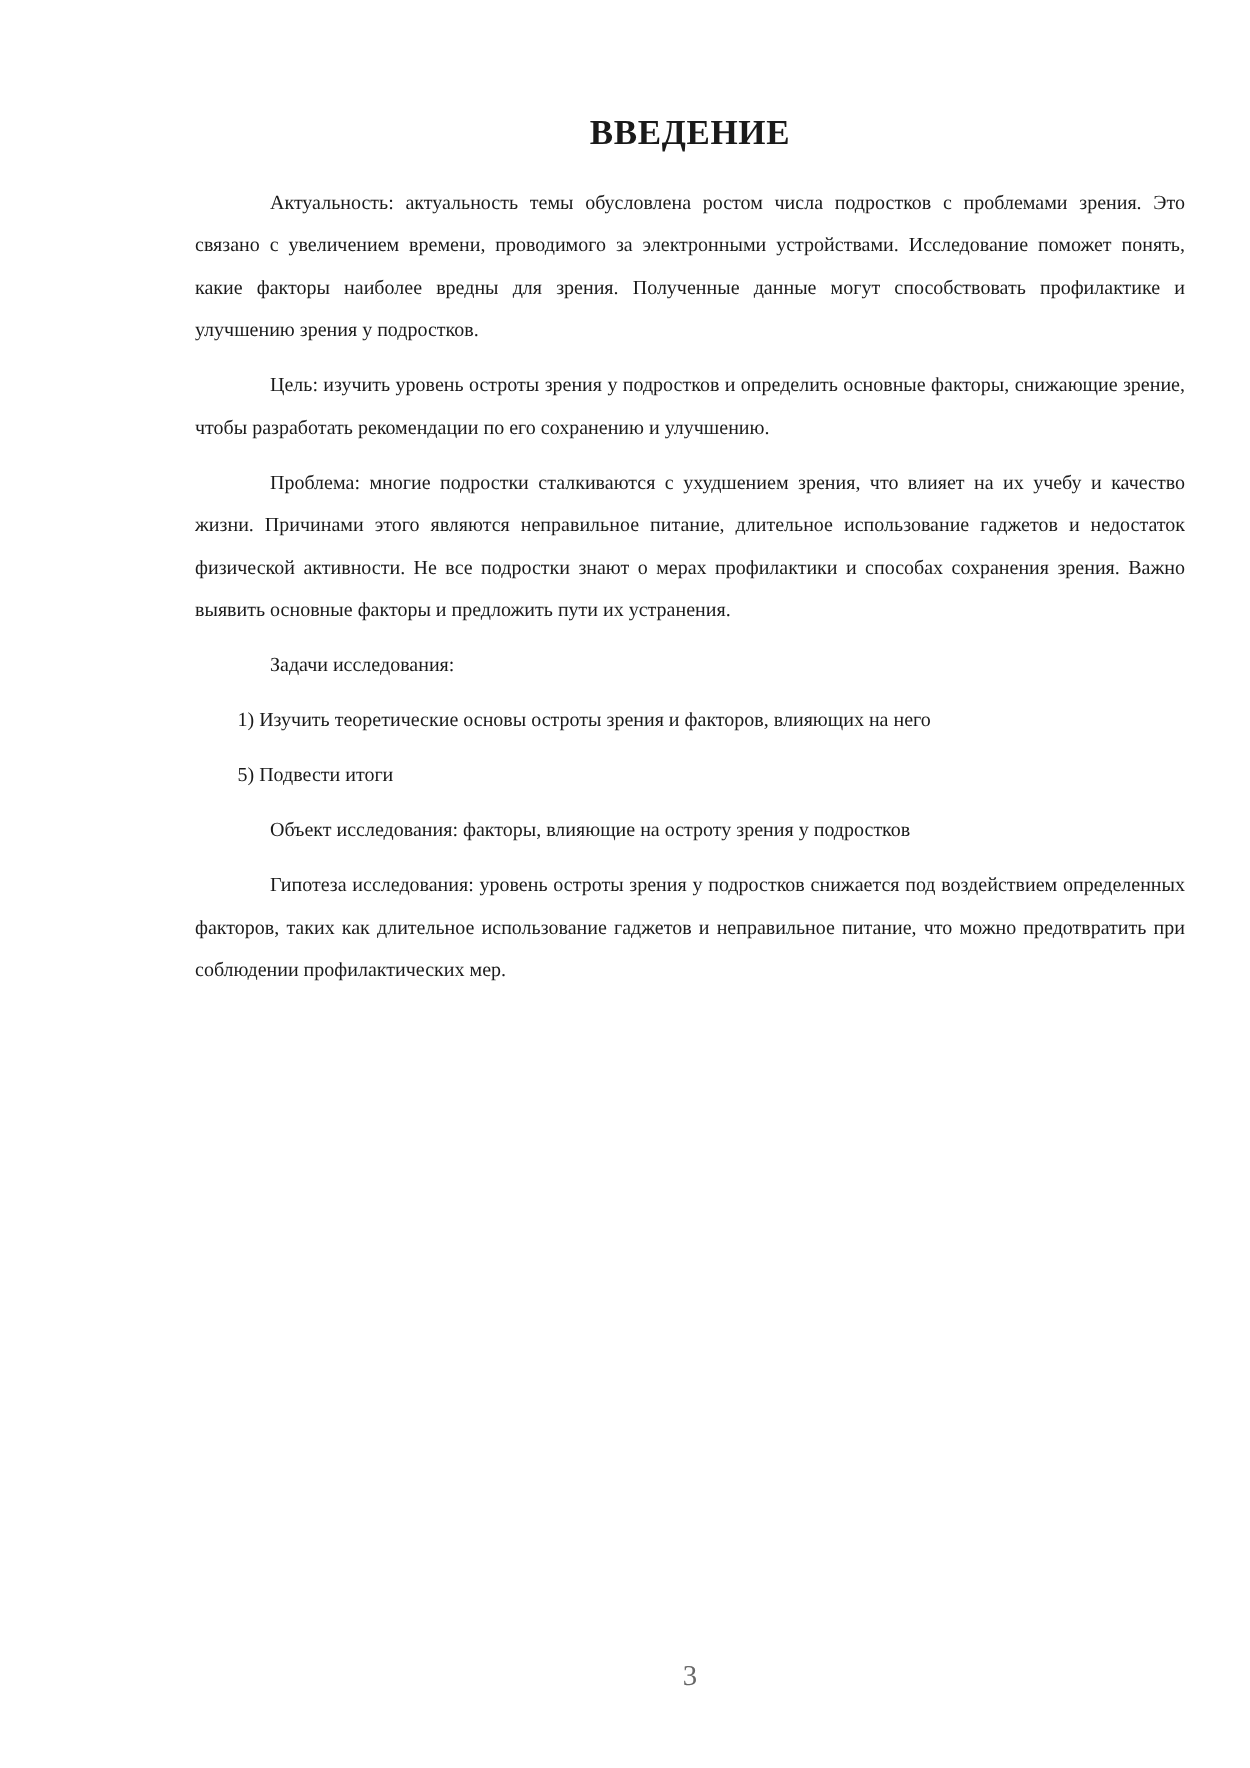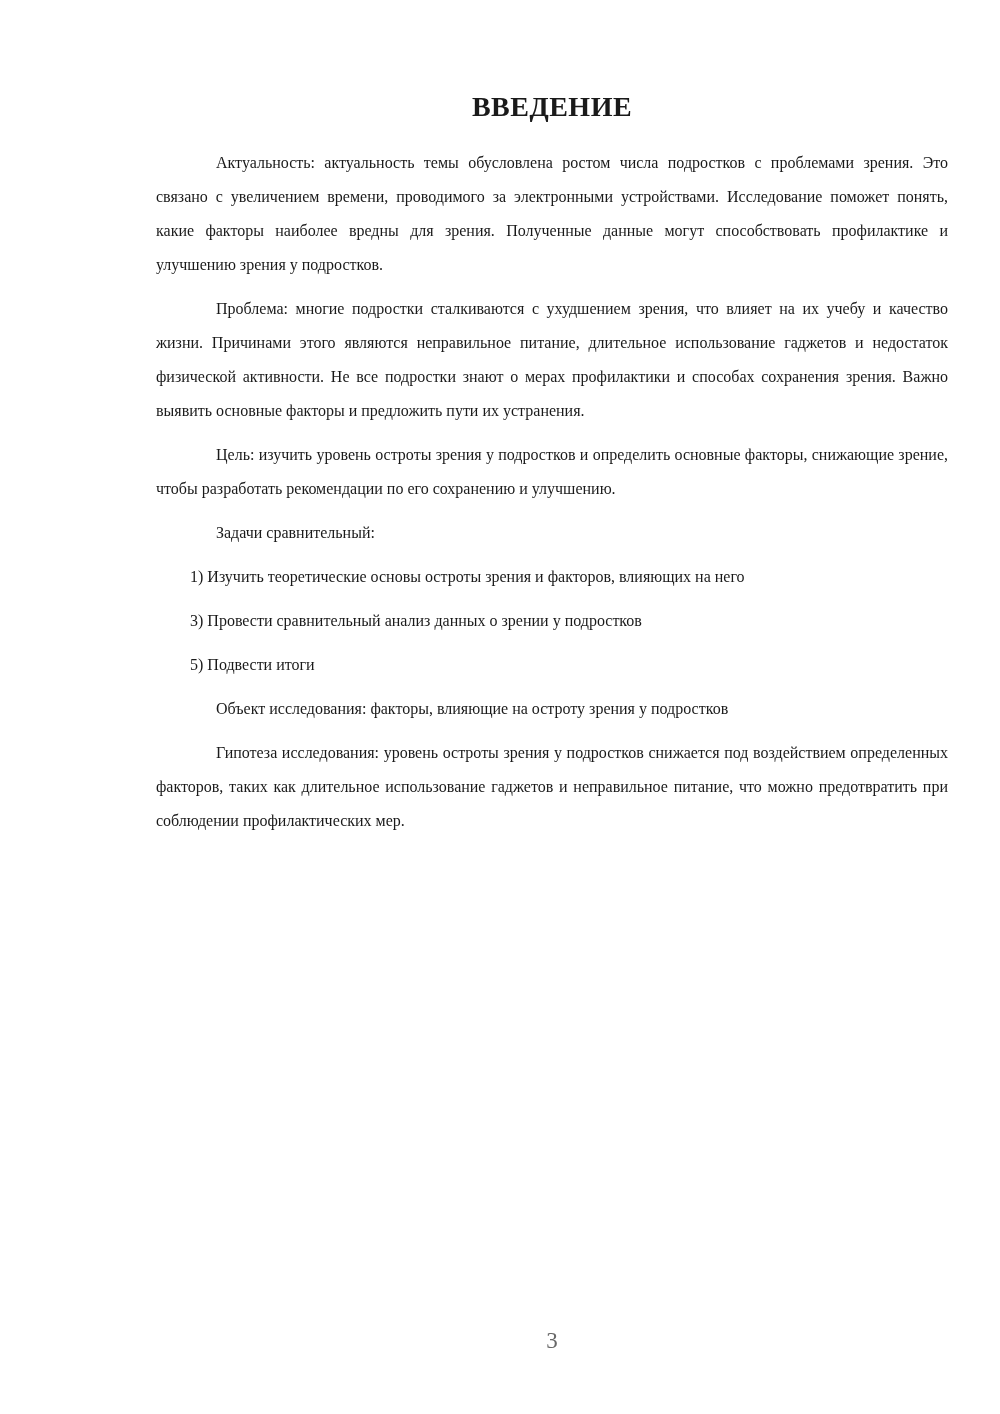--- a/index.html
+++ b/index.html
@@ -52,24 +52,23 @@
   }
 </style>
 </head>
 <body>
 
 <div class="page" style="--bg: #ffffff; --text: #1a1a1a; --pagenum: #686868;">
   <div class="content">
     <h1 class="doc-title">ВВЕДЕНИЕ</h1>
     <div>
         <p class="para para-body">Актуальность: актуальность темы обусловлена ростом числа подростков с проблемами зрения. Это связано с увеличением времени, проводимого за электронными устройствами. Исследование поможет понять, какие факторы наиболее вредны для зрения. Полученные данные могут способствовать профилактике и улучшению зрения у подростков.</p>
+        <p class="para para-body">Цель: изучить уровень остроты зрения у подростков и определить основные факторы, снижающие зрение, чтобы разработать рекомендации по его сохранению и улучшению.</p>
         <p class="para para-body">Проблема: многие подростки сталкиваются с ухудшением зрения, что влияет на их учебу и качество жизни. Причинами этого являются неправильное питание, длительное использование гаджетов и недостаток физической активности. Не все подростки знают о мерах профилактики и способах сохранения зрения. Важно выявить основные факторы и предложить пути их устранения.</p>
-        <p class="para para-body">Цель: изучить уровень остроты зрения у подростков и определить основные факторы, снижающие зрение, чтобы разработать рекомендации по его сохранению и улучшению.</p>
-        <p class="para para-body">Задачи сравнительный:</p>
+        <p class="para para-body">Задачи исследования:</p>
         <p class="para para-list">1) Изучить теоретические основы остроты зрения и факторов, влияющих на него</p>
-        <p class="para para-list">3) Провести сравнительный анализ данных о зрении у подростков</p>
         <p class="para para-list">5) Подвести итоги</p>
         <p class="para para-body">Объект исследования: факторы, влияющие на остроту зрения у подростков</p>
         <p class="para para-body">Гипотеза исследования: уровень остроты зрения у подростков снижается под воздействием определенных факторов, таких как длительное использование гаджетов и неправильное питание, что можно предотвратить при соблюдении профилактических мер.</p>
       </div>
   </div>
   <div class="page-number">3</div>
 </div>
 
 </body></html>

